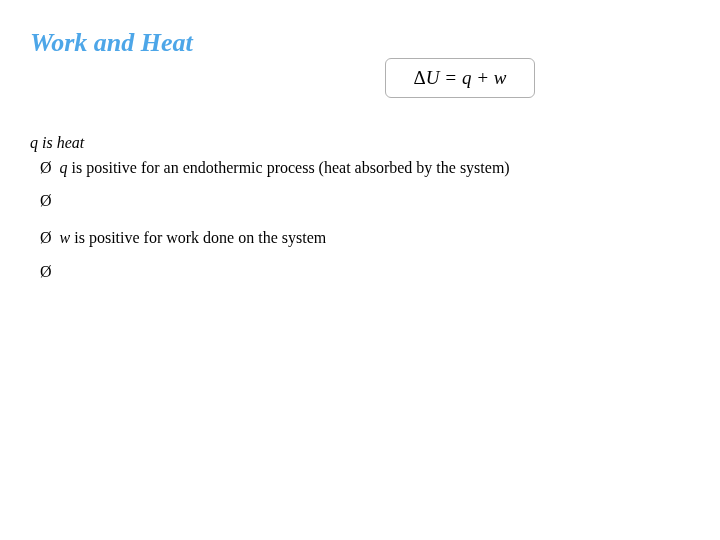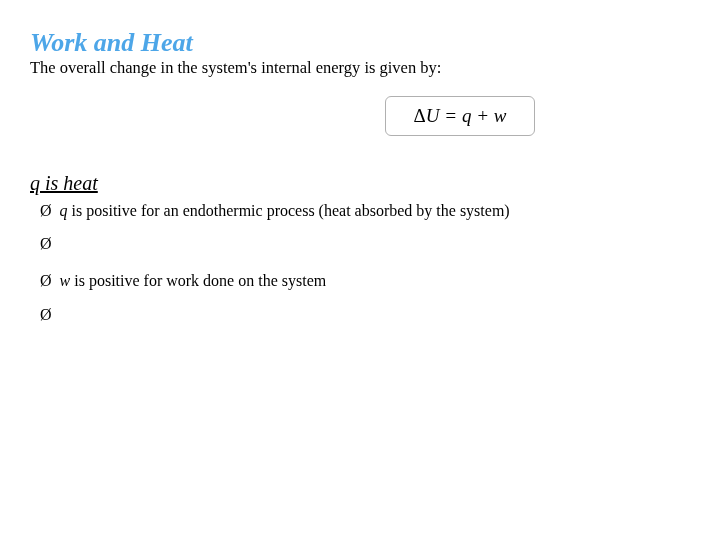--- a/index.html
+++ b/index.html
@@ -33,24 +33,23 @@
       font-size: 19px;
       font-style: italic;
       margin-left: 200px;
       margin-bottom: 18px;
       background: #fff;
     }
     .formula-box .delta {
       font-style: normal;
     }
     .section-label {
-      font-size: 20px;
+      font-size: 16px;
       font-style: italic;
       margin-bottom: 4px;
-      text-decoration: underline;
     }
     .bullet-group {
       margin-left: 10px;
       margin-bottom: 14px;
     }
     .bullet-item {
       display: flex;
       align-items: flex-start;
       margin-bottom: 10px;
       font-size: 16px;
@@ -71,21 +70,20 @@
     }
     .on-by { }
   </style>
 </head>
 <body>
 
 <div class="page">
 
   <div class="title">Work and Heat</div>
 
-  <div class="intro">The overall change in the system's internal energy is given by:</div>
 
   <div style="text-align:center; margin-bottom: 18px;">
     <div class="formula-box">
       <span>
         <span class="delta">Δ</span><span class="italic">U</span> = <span class="italic">q</span> + <span class="italic">w</span>
       </span>
     </div>
   </div>
 
   <div class="section-block">

